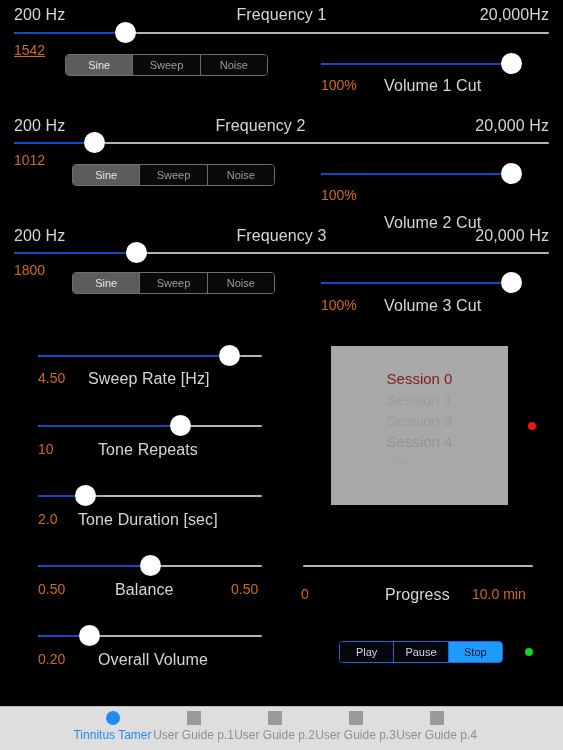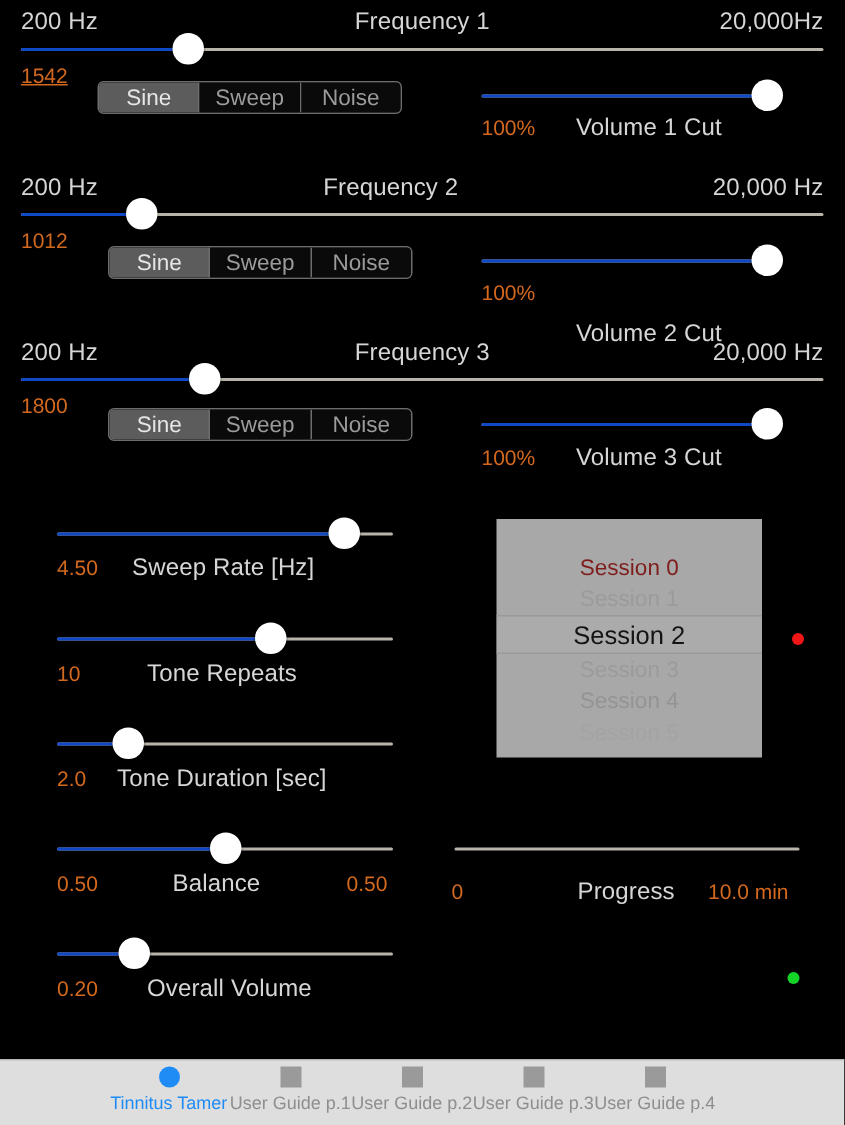--- a/index.html
+++ b/index.html
@@ -35,21 +35,21 @@
     box-shadow: 0 1px 2px rgba(0,0,0,.6);
   }
 
   
   .seg {
     position: absolute; display: flex; height: 22px;
     border: 1px solid #6d6d6d; border-radius: 4px; overflow: hidden;
   }
   .seg .sgm {
     display: flex; align-items: center; justify-content: center;
-    font-size: 15px; color: #9b9b9b; background: #0a0a0a;
+    font-size: 11px; color: #9b9b9b; background: #0a0a0a;
     border-right: 1px solid #6d6d6d; flex: 1 1 0;
   }
   .seg .sgm:last-child { border-right: none; }
   .seg .sgm.on { background: #5c5c5c; color: #e6e6e6; }
 
   
   .seg-blue {
     position: absolute; display: flex; height: 22px;
     border: 1px solid #1668e3; border-radius: 4px; overflow: hidden;
   }
@@ -229,32 +229,36 @@
     <div class="fill" style="width: 22.8%;"></div>
     <div class="thumb" style="left: 22.8%;"></div>
   </div>
   <div class="abs val" style="left:38px;top:651px;">0.20</div>
   <div class="abs lbl" style="left:98px;top:651px;">Overall Volume</div>
 
   <div class="picker">
     <div class="pad"></div>
     <div class="row r0">Session 0</div>
     <div class="row r1">Session 1</div>
-    <div class="row sel">Session 2</div>
     <div class="row r3">Session 3</div>
     <div class="row r4">Session 4</div>
     <div class="row r5">Session 5</div>
   </div>
   <div class="led red" style="left: 528px; top: 422px; background: rgb(240, 22, 22);"></div>
 
   <div class="progress-track" style="left:303px;top:565px;width:230px;"></div>
   <div class="abs val" style="left:301px;top:586px;">0</div>
   <div class="abs lbl" style="left:385px;top:586px;">Progress</div>
   <div class="abs val" style="left:472px;top:586px;">10.0 min</div>
 
+  <div class="seg-blue" style="left:339px;top:641px;width:164px;">
+    <div class="sgm">Play</div>
+    <div class="sgm">Pause</div>
+    <div class="sgm on">Stop</div>
+  </div>
   <div class="led green" style="left: 525px; top: 648px; background: rgb(19, 212, 38);"></div>
 
   <div class="tabbar">
     <div class="spacer"></div>
     <div class="tab active">
       <div class="glyph"></div>
       <div class="tlabel">Tinnitus Tamer</div>
     </div>
     <div class="tab">
       <div class="glyph"></div>

